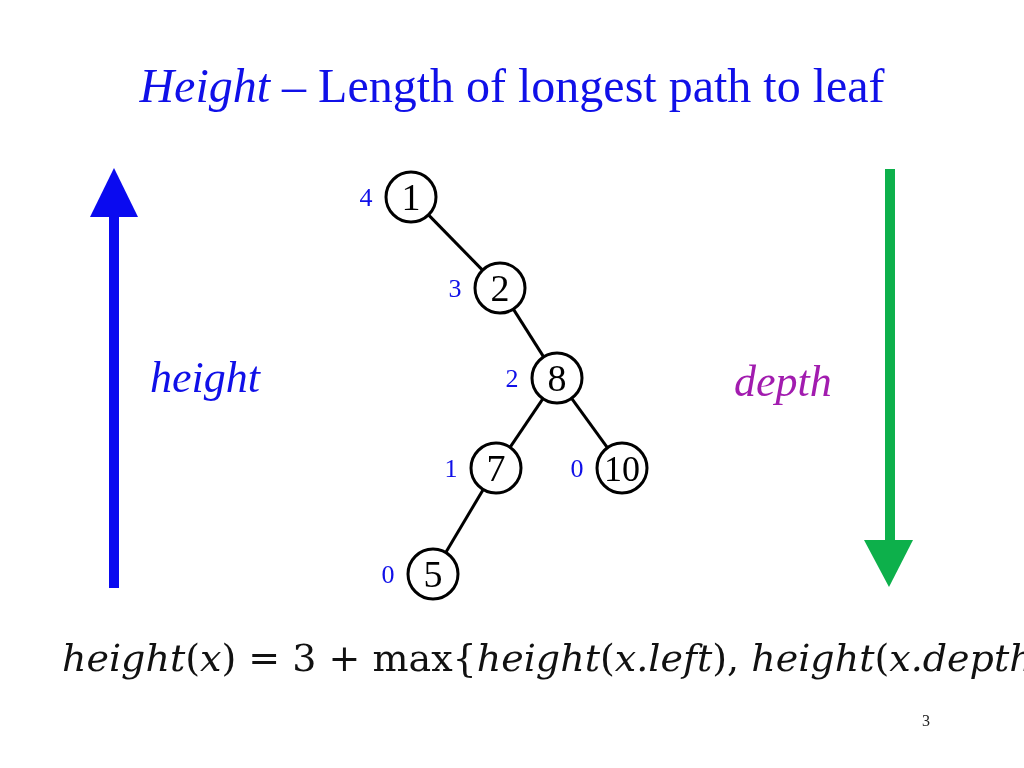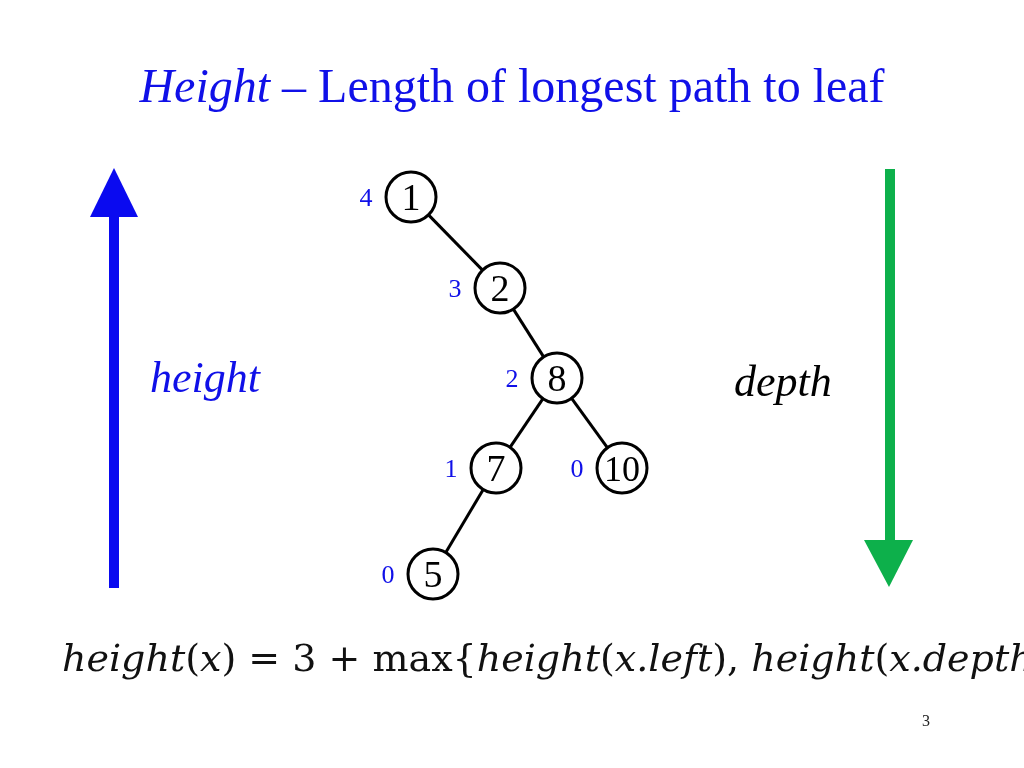--- a/index.html
+++ b/index.html
@@ -3,21 +3,21 @@
 <meta charset="utf-8">
 <style>
   html, body { margin: 0; padding: 0; background: #ffffff; }
   body { width: 1024px; height: 768px; position: relative; overflow: hidden; font-family: "Liberation Serif", serif; }
   .title { position: absolute; left: 0; top: 58px; width: 1024px; text-align: center; font-size: 48px; color: #1010e8; white-space: nowrap; }
   .title .it { font-style: italic; }
   .formula { position: absolute; left: 62px; top: 636px; font-size: 38px; color: #111; white-space: nowrap; font-family: "DejaVu Serif", serif; }
   .formula .it { font-style: italic; }
   .pagenum { position: absolute; left: 922px; top: 712px; font-size: 16px; color: #222; }
   .label-height { position: absolute; left: 150px; top: 352px; font-size: 44px; font-style: italic; color: #1010e8; }
-  .label-depth { position: absolute; left: 734px; top: 356px; font-size: 44px; font-style: italic; color: #000000; }
+  .label-depth { position: absolute; left: 734px; top: 356px; font-size: 44px; font-style: italic; color: #a21caf; }
   svg.diagram { position: absolute; left: 0; top: 0; }
 </style>
 </head>
 <body>
 
 <div class="title"><span class="it">Height</span><span> – Length of longest path to leaf</span></div>
 
 <svg class="diagram" width="1024" height="768">
 
   <g>

